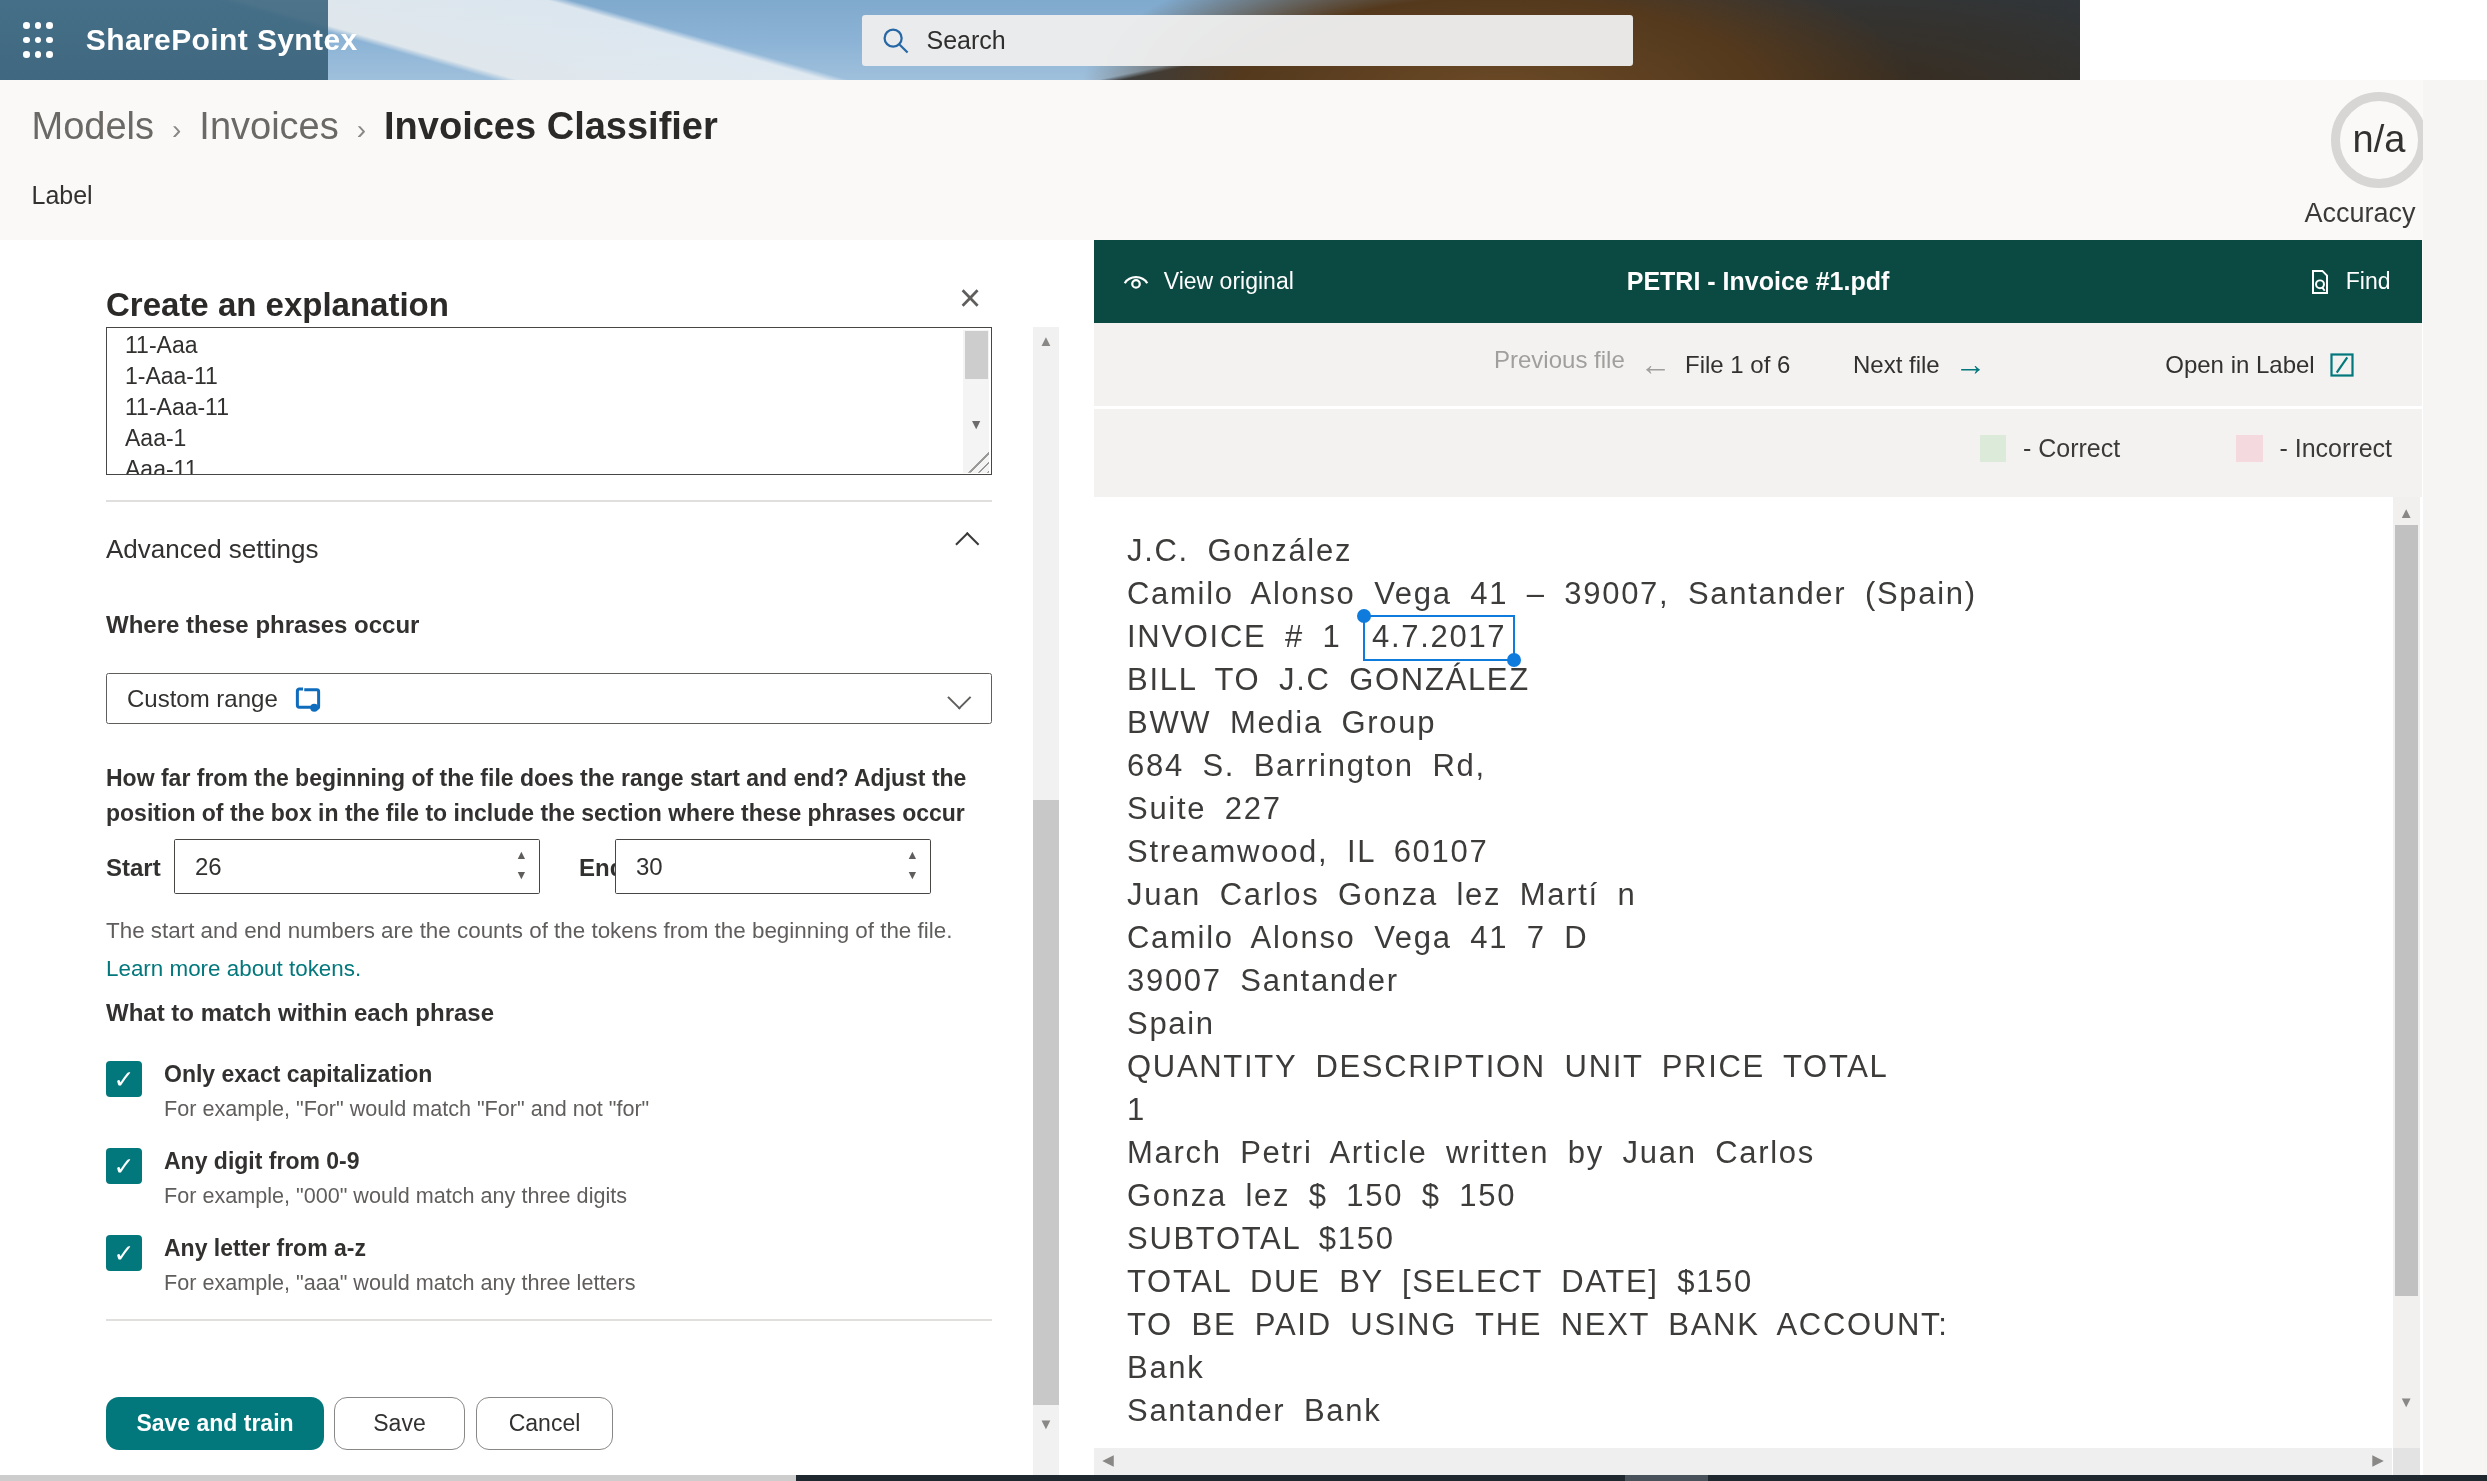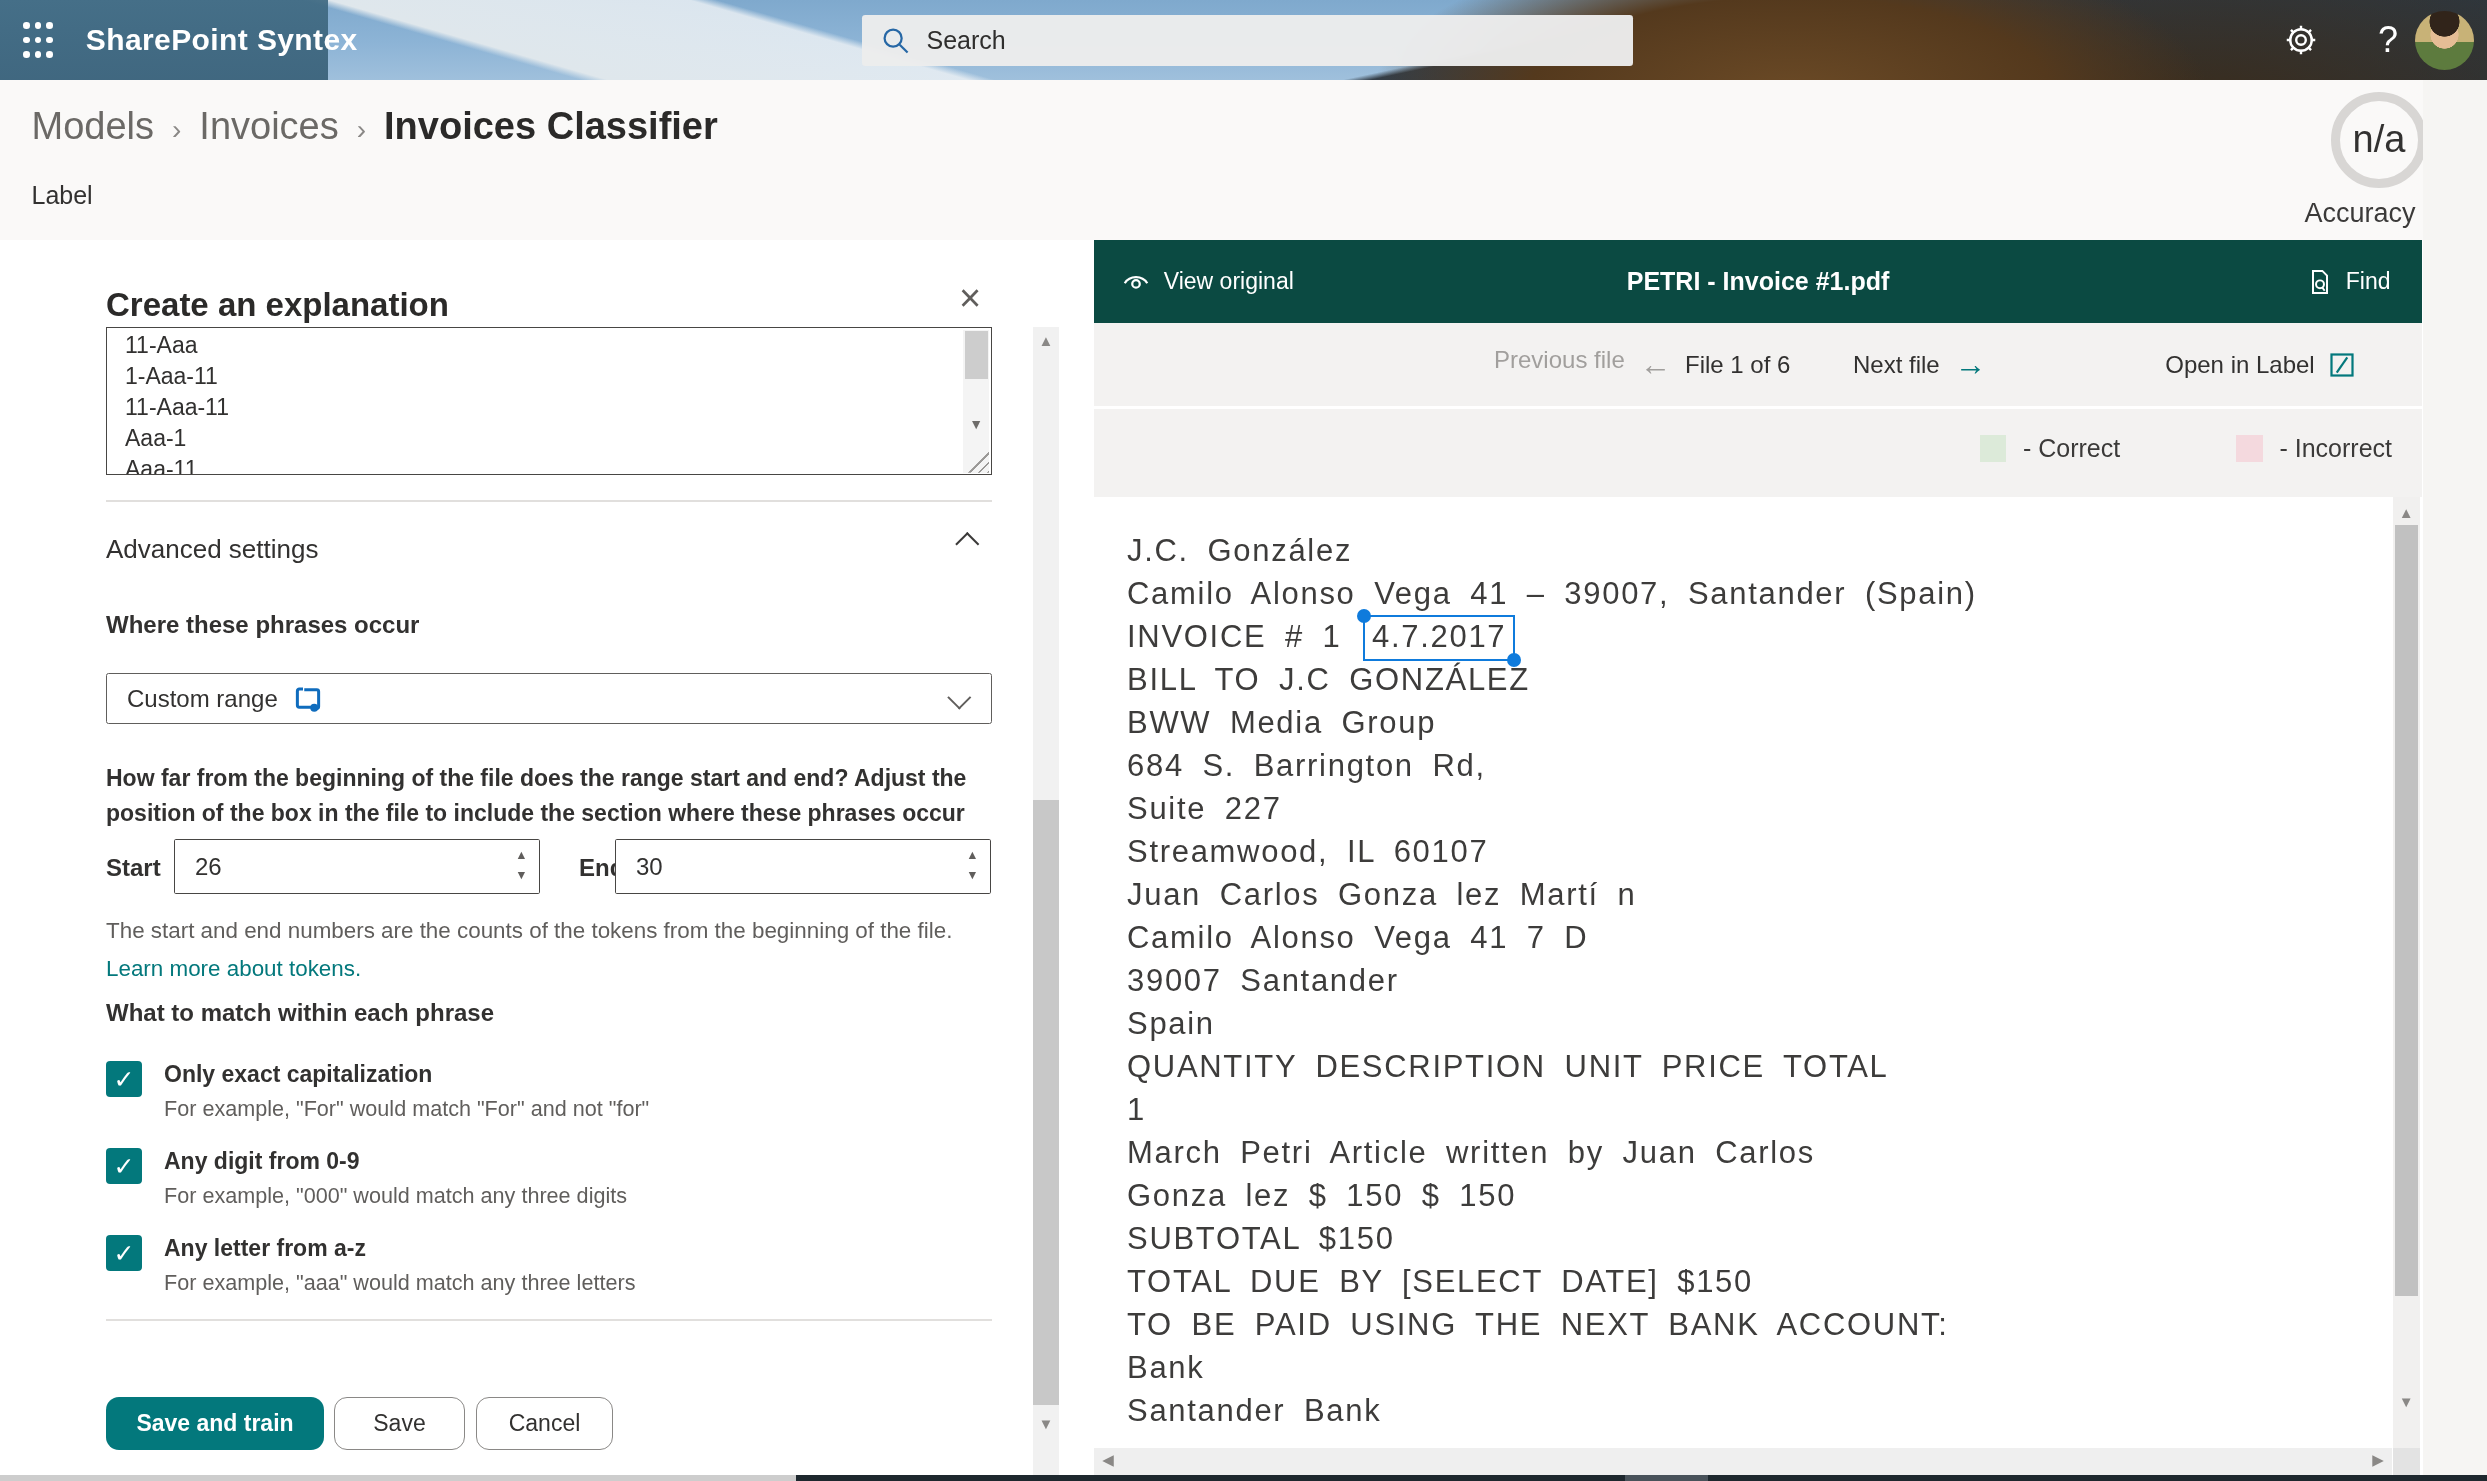--- a/index.html
+++ b/index.html
@@ -1,20 +1,20 @@
 <!DOCTYPE html>
 <html style="font-size:13.3px"><head>
 <meta charset="utf-8">
 <style>
   * { margin:0; padding:0; box-sizing:border-box; }
   html,body { width:2487px; height:1482px; overflow:hidden; background:#fff;
               font-family:"Liberation Sans", sans-serif; color:#323130; }
 
   
-  #suite-header { position:absolute; left:0; top:0; width:2487px; height:80px; overflow:hidden;
+  #suite-header { position:absolute; left:0; top:0; width:2080px; height:80px; overflow:hidden;
     background:
       radial-gradient(ellipse 580px 216px at 72% 118%, #6b4a26 0%, #54391d 45%, rgba(84,57,29,0) 72%),
       radial-gradient(ellipse 746px 249px at 88% 130%, #3a2c1c 0%, rgba(58,44,28,0) 70%),
       linear-gradient(168deg, rgba(40,48,56,0) 60%, rgba(40,48,56,.9) 61%, #2b3640 100%),
       linear-gradient(196deg, rgba(235,240,244,0) 64%, rgba(235,240,244,.85) 65%, #dfe7ec 78%, rgba(223,231,236,0) 79%),
       linear-gradient(180deg, #7fa9cd 0%, #8db4d6 55%, #9fc0dc 100%); text-align: right; }
   #brand-plate { position:absolute; left:0; top:0; width:328px; height:80px;
     background:linear-gradient(180deg, rgba(64,106,130,.92), rgba(56,96,120,.92));
     display:flex; align-items:center; }
   #waffle { width:38px; height:38px; margin-left:23px; display:grid;
@@ -85,21 +85,21 @@
     font-size:23px; font-weight:700; color:#323130; line-height:35px; }
   .num-label { position:absolute; font-size:24px; font-weight:600; color:#323130; }
   .num-input { position:absolute; top:599px; height:55px; border:1.7px solid #484644; border-radius:1.7px;
     background:#fff; display:flex; align-items:center; }
   .num-value { font-size:24px; color:#323130; margin-left:20px; }
   .spin { position:absolute; right:11.6px; top:5px; display:flex; flex-direction:column; line-height:20px;
     font-size:12.4px; color:#605e5c; text-align:center; }
   #start-label { left:106px; top:614px; }
   #start-input { left:174px; width:366px; }
   #end-label   { left:579px; top:614px; }
-  #end-input   { left:615px; width:376px; }
+  #end-input   { left:615px; width:316px; }
   #token-note { position:absolute; left:106px; top:678px; font-size:22.4px; color:#605e5c; }
   #token-link { position:absolute; left:106px; top:716px; font-size:22.4px; color:#03787c; }
   #match-label { position:absolute; left:106px; top:759px; font-size:24px; font-weight:700; color:#323130; }
   .check-row { position:absolute; left:106px; width:829px; }
   .checkbox { position:absolute; left:0; top:0; width:36px; height:36px; background:#03787c; border-radius:4.1px;
     color:#fff; font-size:25px; display:flex; align-items:center; justify-content:center; }
   .check-label { margin-left:58px; font-size:23px; font-weight:600; color:#323130; }
   .check-example { margin-left:58px; margin-top:8.3px; font-size:21.6px; color:#605e5c; }
   #check-row-0 { top:821px; } #check-row-1 { top:908px; } #check-row-2 { top:995px; }
   .btn { position:absolute; top:1157px; height:53px; display:flex; align-items:center; justify-content:center;

